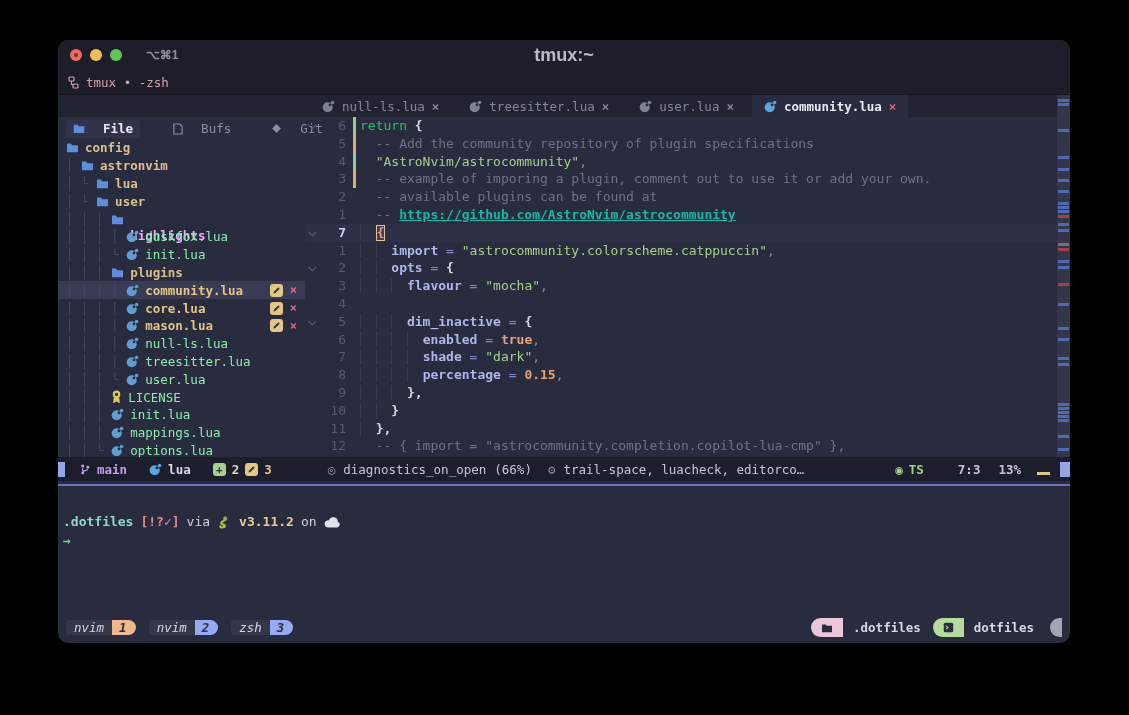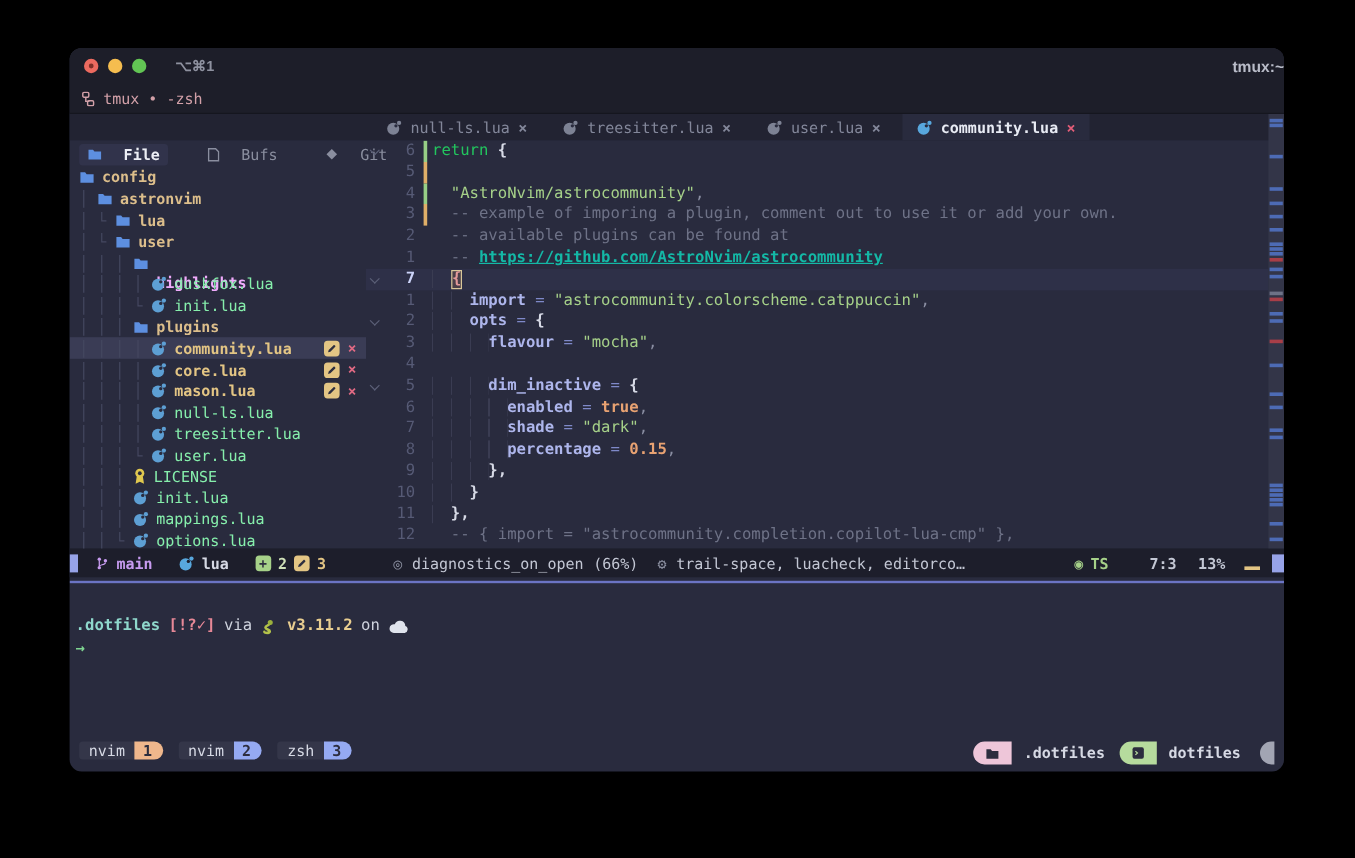--- a/index.html
+++ b/index.html
@@ -8,21 +8,21 @@
   .window{position:absolute;left:58px;top:40px;width:1012px;height:603px;background:#292b3e;border-radius:10px;overflow:hidden;display:flex;flex-direction:column;box-shadow:0 18px 50px rgba(0,0,0,.8);}
   
   .titlebar{height:30px;background:#1d1e29;display:flex;align-items:center;position:relative;flex:0 0 auto;}
   .lights{display:flex;gap:8px;margin-left:12px;}
   .light{width:12px;height:12px;border-radius:50%;}
   .light.red{background:#ec6a5f;position:relative;}
   .light.red::after{content:"";position:absolute;left:4px;top:4px;width:4px;height:4px;border-radius:50%;background:#7d2f28;}
   .light.yellow{background:#f5bd4f;}
   .light.green{background:#62c554;}
   .shortcut{color:#8e919f;font-family:"Liberation Sans",sans-serif;font-size:12px;font-weight:bold;margin-left:24px;}
-  .wtitle{position:absolute;left:0;right:0;text-align:right;color:#b9bcc8;font-family:"Liberation Sans",sans-serif;font-size:13px;font-weight:bold;}
+  .wtitle{position:absolute;left:0;right:0;text-align:center;color:#b9bcc8;font-family:"Liberation Sans",sans-serif;font-size:18px;font-weight:bold;}
   
   .tabrow{height:24px;background:#1d1e29;border-bottom:1px solid #15161f;display:flex;align-items:center;padding-left:10px;gap:6px;color:#d2a0a8;font-size:12.5px;flex:0 0 auto;}
   .tabrow svg{flex:0 0 auto;}
   
   .nvim{position:relative;flex:0 0 auto;height:386px;display:flex;flex-direction:column;background:#292b3e;}
   .tabline{height:22px;background:#222332;display:flex;align-items:center;padding-left:252px;gap:6px;font-size:12.5px;flex:0 0 auto;}
   .tab{display:flex;align-items:center;gap:7px;padding:0 12px;height:22px;color:#83879a;}
   .tab .lua-ic{color:#7d8294;}
   .tab.active{background:#292b3e;color:#e8ebf4;font-weight:bold;}
   .tab.active .lua-ic{color:#58a7dd;}
@@ -102,21 +102,21 @@
   .shell{flex:1;padding:27px 0 0 5px;font-size:13px;line-height:18px;}
   .p-line{display:flex;align-items:center;gap:7px;white-space:pre;}
   .p-dir{color:#8fd8cc;font-weight:bold;}
   .p-git{color:#e78897;font-weight:bold;}
   .p-txt{color:#cfd3de;}
   .p-ver{color:#e8cd90;font-weight:bold;}
   .p-arrow{color:#7ed491;font-weight:bold;margin-top:1px;}
   
   .tmuxbar{height:27px;flex:0 0 auto;display:flex;align-items:center;padding:0 8px 2px 8px;font-size:12.5px;justify-content:space-between;}
   .tmux-left{display:flex;align-items:center;gap:13px;}
-  .twin{display:flex;align-items:flex-start;height:19px;border-radius:3px 0 0 3px;overflow:visible;}
+  .twin{display:flex;align-items:center;height:19px;border-radius:3px 0 0 3px;overflow:visible;font-style:italic;}
   .twin .tname{background:#343649;color:#d6d9e4;display:flex;align-items:center;padding:0 8px;border-radius:3px 0 0 3px;}
   .twin .tnum{display:flex;align-items:center;padding:0 9px 0 7px;border-radius:0 10px 10px 0;color:#2c2d3e;font-weight:bold;}
   .twin .tnum.orange{background:#efb78c;}
   .twin .tnum.blue{background:#95aaf2;}
   .tmux-right{display:flex;align-items:center;}
   .pill{height:19px;display:flex;align-items:center;padding:0 10px;border-radius:10px 0 0 10px;}
   .pill.pink{background:#eec6d9;}
   .pill.green{background:#b6db9d;}
   .pill-label{color:#d6d9e4;font-weight:bold;padding:0 12px 0 10px;}
   .end-cap{width:12px;height:19px;border-radius:10px 0 0 10px;background:#a2a5b3;margin-left:4px;}
@@ -304,21 +304,21 @@
                   </svg></span><span class="lbl-file">mappings.lua</span></div>
               <div class="tree-row"><span class="tree-prefix">│ │ └ </span><span class="tree-ic lua"><svg width="13" height="13" viewBox="0 0 16 16">
                     <circle cx="7" cy="9" r="6.2" fill="currentColor"></circle>
                     <circle cx="13" cy="3" r="2.2" fill="currentColor"></circle>
                     <circle cx="9.8" cy="6" r="1.7" fill="#292b3e"></circle>
                   </svg></span><span class="lbl-file">options.lua</span></div>
             </div>
         </div>
         <div class="editor">
             <div class="cl"><span class="fold on"></span><span class="lnum">6</span><span class="sign add"><i></i></span><span class="code"><span class="tk-k">return</span><span class="tk-p"> {</span></span></div>
-            <div class="cl"><span class="fold"></span><span class="lnum">5</span><span class="sign chg"><i></i></span></div>
+            <div class="cl"><span class="fold"></span><span class="lnum">5</span><span class="sign chg"><i></i></span><span class="code"><span class="tk-c">  -- Add the community repository of plugin specifications</span></span></div>
             <div class="cl"><span class="fold"></span><span class="lnum">4</span><span class="sign add"><i></i></span><span class="code"><span class="tk-s">  "AstroNvim/astrocommunity"</span><span class="tk-d">,</span></span></div>
             <div class="cl"><span class="fold"></span><span class="lnum">3</span><span class="sign chg"><i></i></span><span class="code"><span class="tk-c">  -- example of imporing a plugin, comment out to use it or add your own.</span></span></div>
             <div class="cl"><span class="fold"></span><span class="lnum">2</span><span class="sign "></span><span class="code"><span class="tk-c">  -- available plugins can be found at</span></span></div>
             <div class="cl"><span class="fold"></span><span class="lnum">1</span><span class="sign "></span><span class="code"><span class="tk-c">  -- </span><span class="tk-u">https://github.com/AstroNvim/astrocommunity</span></span></div>
             <div class="cl cur"><span class="fold on"></span><span class="lnum">7</span><span class="sign "></span><span class="code"><span class="tk-w">  </span><span class="tk-cur">{</span></span></div>
             <div class="cl"><span class="fold"></span><span class="lnum">1</span><span class="sign "></span><span class="code"><span class="tk-w">    </span><span class="tk-i">import</span><span class="tk-o"> = </span><span class="tk-s">"astrocommunity.colorscheme.catppuccin"</span><span class="tk-d">,</span></span></div>
             <div class="cl"><span class="fold on"></span><span class="lnum">2</span><span class="sign "></span><span class="code"><span class="tk-w">    </span><span class="tk-i">opts</span><span class="tk-o"> = </span><span class="tk-p">{</span></span></div>
             <div class="cl"><span class="fold"></span><span class="lnum">3</span><span class="sign "></span><span class="code"><span class="tk-w">      </span><span class="tk-i">flavour</span><span class="tk-o"> = </span><span class="tk-s">"mocha"</span><span class="tk-d">,</span></span></div>
             <div class="cl"><span class="fold"></span><span class="lnum">4</span><span class="sign "></span></div>
             <div class="cl"><span class="fold on"></span><span class="lnum">5</span><span class="sign "></span><span class="code"><span class="tk-w">      </span><span class="tk-i">dim_inactive</span><span class="tk-o"> = </span><span class="tk-p">{</span></span></div>

